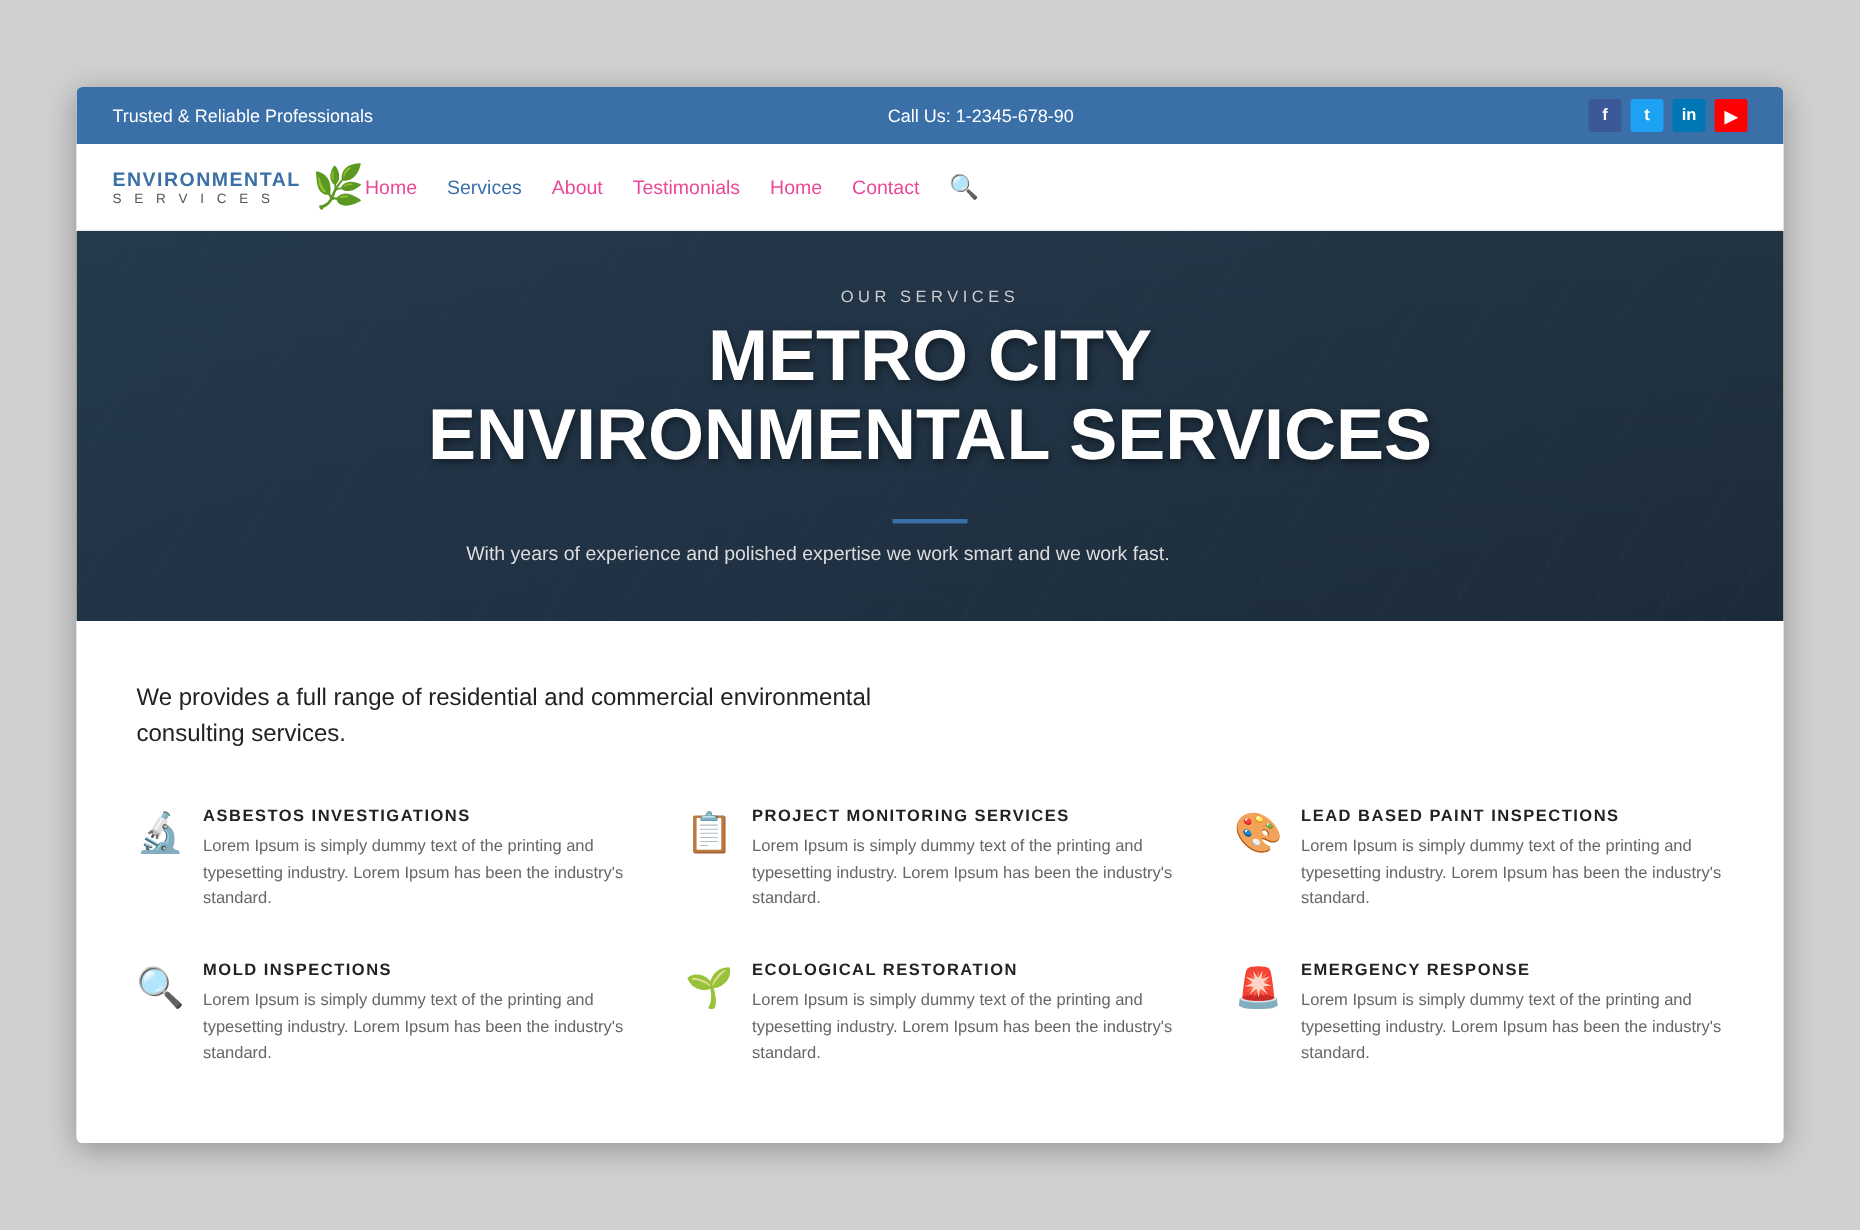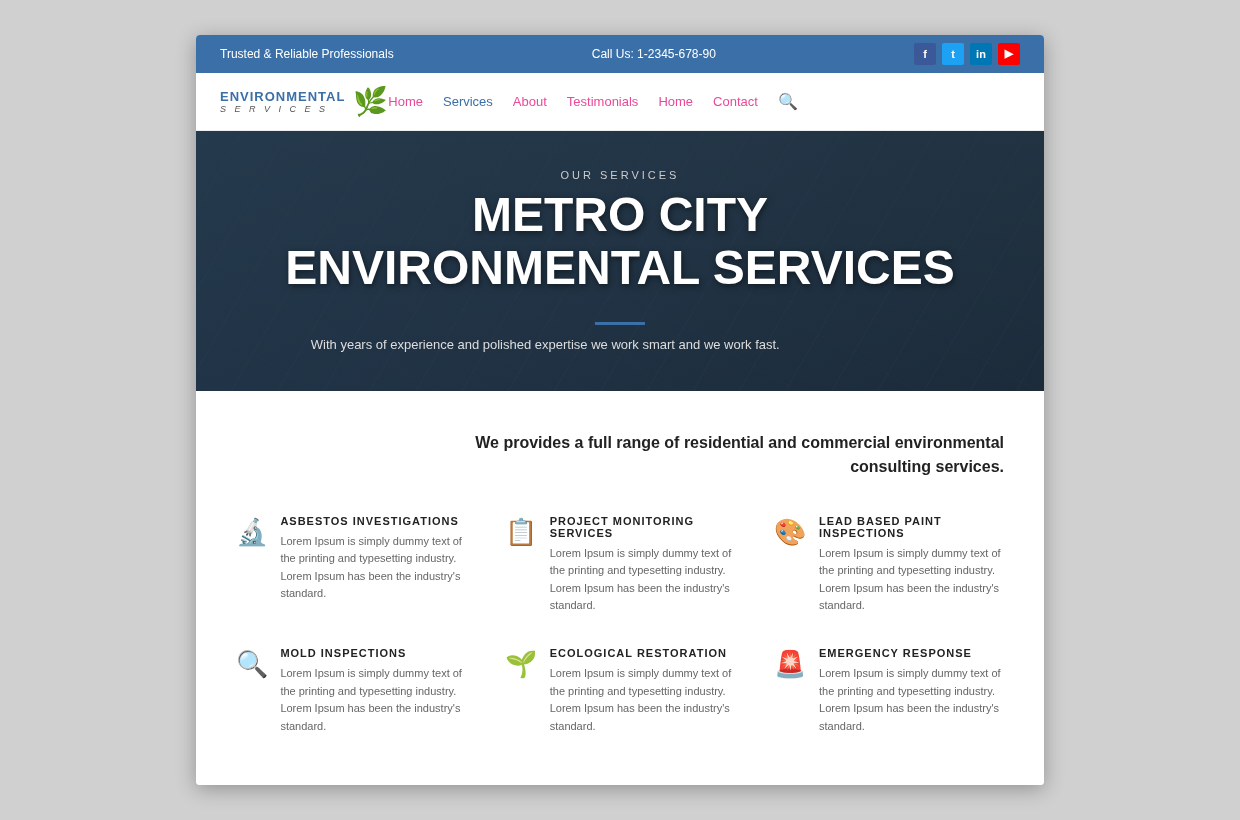--- a/index.html
+++ b/index.html
@@ -5,21 +5,21 @@
     * { margin: 0; padding: 0; box-sizing: border-box; }
     body {
       background: #d0d0d0;
       display: flex;
       justify-content: center;
       align-items: center;
       min-height: 100vh;
       font-family: Arial, sans-serif;
     }
     .browser-window {
-      width: 848px;
+      width: 1138px;
       background: #fff;
       box-shadow: 0 4px 20px rgba(0,0,0,0.3);
       border-radius: 4px;
       overflow: hidden;
     }
 
     
     .top-bar {
       background: #3a6fa8;
       color: #fff;
@@ -73,21 +73,20 @@
     .logo-name {
       font-size: 13px;
       font-weight: bold;
       color: #3a6fa8;
       letter-spacing: 1px;
     }
     .logo-sub {
       font-size: 9px;
       letter-spacing: 3px;
       color: #555;
-      font-style: italic;
     }
     .logo-icon {
       font-size: 28px;
     }
     .nav {
       display: flex;
       align-items: center;
       gap: 20px;
     }
     .nav-item {
@@ -170,23 +169,23 @@
       color: #ddd;
       max-width: 520px;
     }
 
     
     .services-section {
       padding: 40px 40px 50px;
       background: #fff;
     }
     .services-intro {
-      text-align: right;
+      text-align: left;
       font-size: 16px;
-      font-weight: bold;
+      font-weight: normal;
       color: #222;
       margin-bottom: 36px;
       line-height: 1.5;
     }
     .services-grid {
       display: grid;
       grid-template-columns: 1fr 1fr 1fr;
       gap: 32px 40px;
     }
     .service-item {

